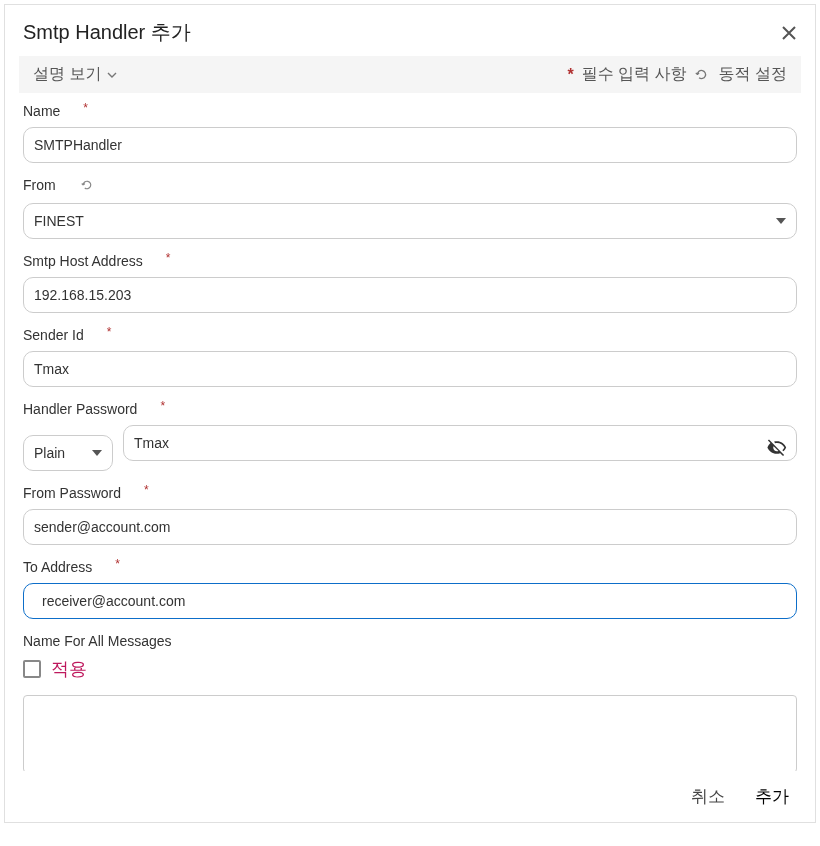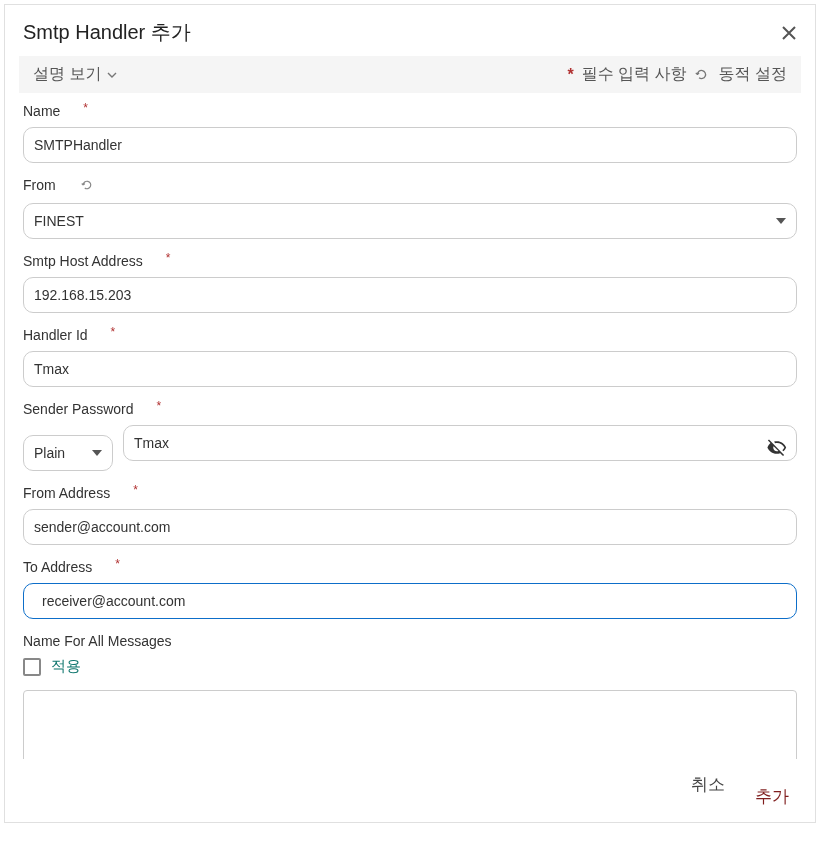--- a/index.html
+++ b/index.html
@@ -158,42 +158,42 @@
   gap: 10px;
   margin: 6px 0 14px 0;
 }
 .checkbox {
   width: 18px;
   height: 18px;
   border: 2px solid #888;
   border-radius: 2px;
   cursor: pointer;
 }
-.checkbox-label { font-size: 15px; color: #0f766e; }
+.checkbox-label { font-size: 18px; color: #be185d; }
 
 .textarea {
   width: 100%;
   height: 78px;
   border: 1px solid #ccc;
   border-radius: 4px;
   padding: 8px 10px;
   font-size: 14px;
   background: #fff;
   resize: none;
 }
 
 .footer {
   display: flex;
   justify-content: flex-end;
   gap: 30px;
   padding: 14px 26px 14px 14px;
   font-size: 17px;
 }
 .btn-cancel { color: #444; cursor: pointer; }
-.btn-submit { color: #7f1d1d; cursor: pointer; margin-top: 12px; }
+.btn-submit { color: #000000; cursor: pointer; }
 </style>
 </head>
 <body>
 
 <div class="dialog">
 
   <div class="dialog-header">
     <div class="dialog-title">Smtp Handler 추가</div>
     <div class="close-btn">
       <svg viewBox="0 0 16 16">
@@ -255,29 +255,29 @@
     <div class="field">
       <div class="field-label">
         <span>Smtp Host Address</span>
         <span class="req">*</span>
       </div>
       <input class="text-input" value="192.168.15.203" style="">
     </div>
 
     <div class="field">
       <div class="field-label">
-        <span>Handler Id</span>
+        <span>Sender Id</span>
         <span class="req">*</span>
       </div>
       <input class="text-input" value="Tmax" style="">
     </div>
 
     <div class="field">
       <div class="field-label">
-        <span>Sender Password</span>
+        <span>Handler Password</span>
         <span class="req">*</span>
       </div>
       <div class="password-row">
         <div class="select-input small-select">
           <span>Plain</span>
           <span class="arrow">
             <svg viewBox="0 0 10 6">
                 <path d="M0 0 L5 6 L10 0 Z"></path>
               </svg>
           </span>
@@ -288,21 +288,21 @@
             <svg viewBox="0 0 24 24">
                 <path d="M12 6c3.79 0 7.17 2.13 8.82 5.5-.59 1.22-1.42 2.27-2.41 3.12l1.42 1.42C21.27 14.8 22.32 13.26 23 11.5 21.27 7.11 17 4 12 4c-1.27 0-2.49.2-3.64.57l1.65 1.65C10.66 6.09 11.32 6 12 6zM2.39 1.73L1.11 3l3.06 3.06C2.58 7.37 1.28 9.27.5 11.5 2.23 15.89 6.5 19 11.5 19c1.52 0 2.98-.29 4.32-.82l3.42 3.42 1.27-1.27L2.39 1.73zM12 16c-2.48 0-4.5-2.02-4.5-4.5 0-.62.13-1.21.36-1.75l5.89 5.89c-.54.23-1.13.36-1.75.36z"></path>
               </svg>
           </span>
         </div>
       </div>
     </div>
 
     <div class="field">
       <div class="field-label">
-        <span>From Address</span>
+        <span>From Password</span>
         <span class="req">*</span>
       </div>
       <input class="text-input" value="sender@account.com" style="">
     </div>
 
     <div class="field">
       <div class="field-label">
         <span>To Address</span>
         <span class="req">*</span>
       </div>

